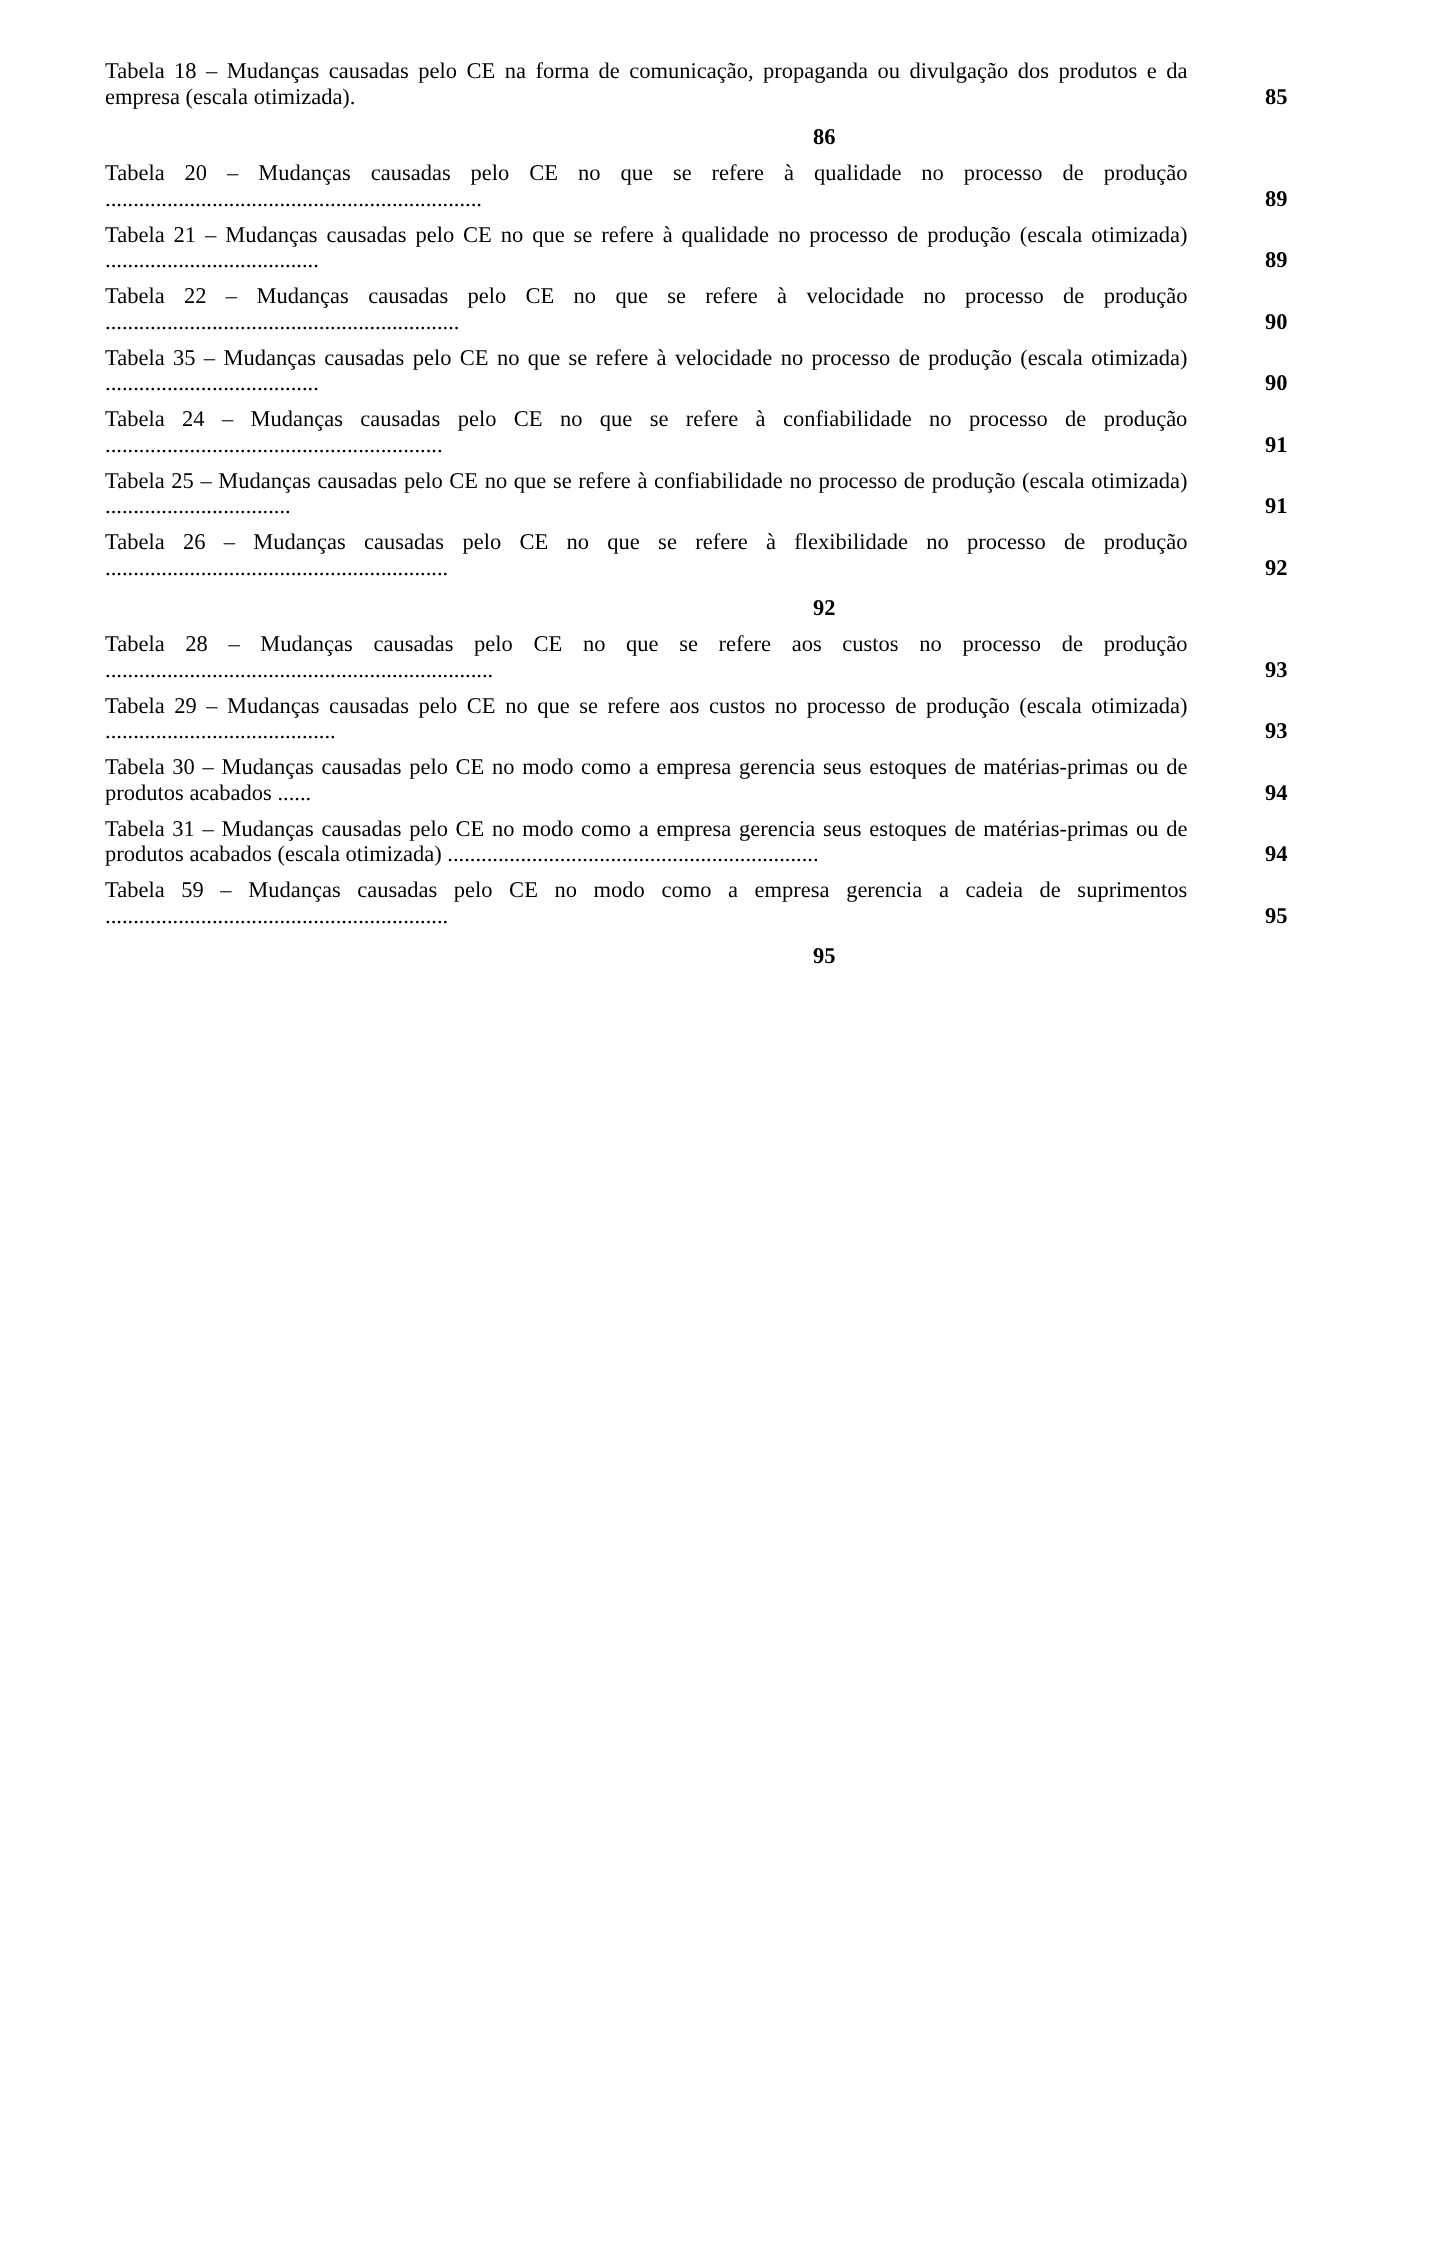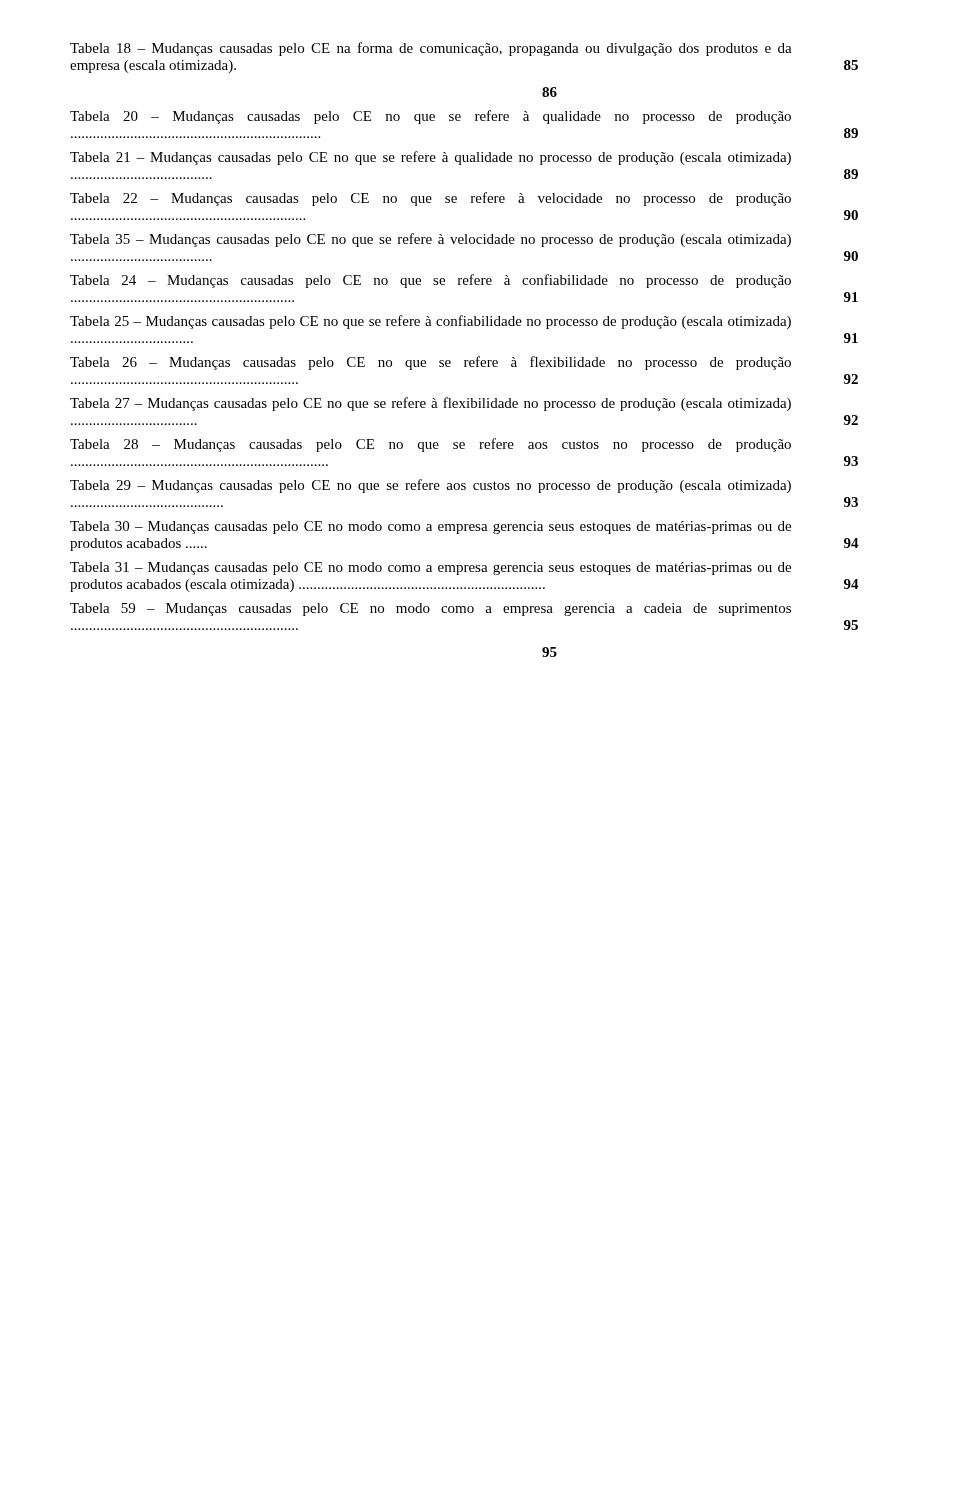--- a/index.html
+++ b/index.html
@@ -137,23 +137,20 @@
     <div class="left">
       Tabela 26 – Mudanças causadas pelo CE no que se refere à flexibilidade no processo de produção .............................................................
     </div>
     <div class="mid">
       &nbsp;
     </div>
     <div class="right">92</div>
   </div>
 
   <div class="entry-row">
-    <div class="left">
-      Tabela 27 – Mudanças causadas pelo CE no que se refere à flexibilidade no processo de produção (escala otimizada) ..................................
-    </div>
     <div class="mid">
       &nbsp;
     </div>
     <div class="right">92</div>
   </div>
 
   <div class="entry-row">
     <div class="left">
       Tabela 28 – Mudanças causadas pelo CE no que se refere aos custos no processo de produção .....................................................................
     </div>

